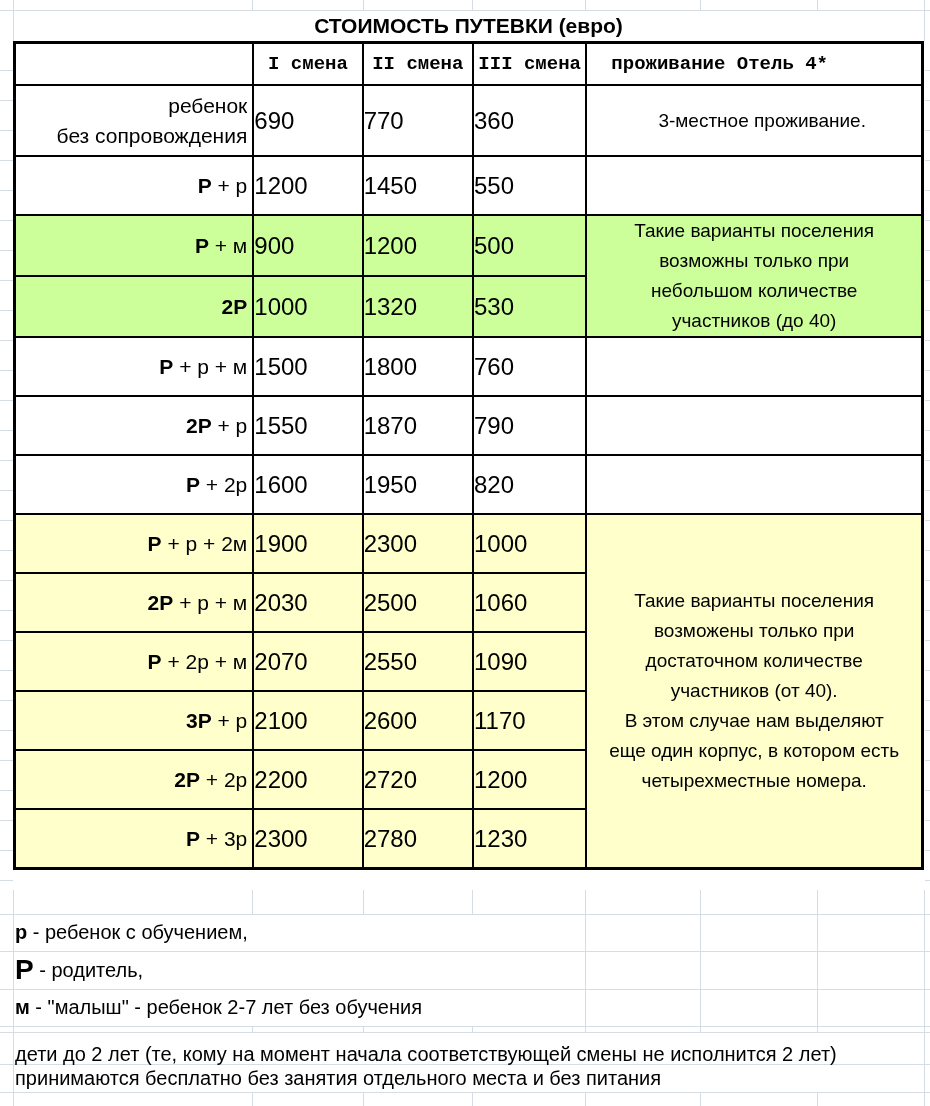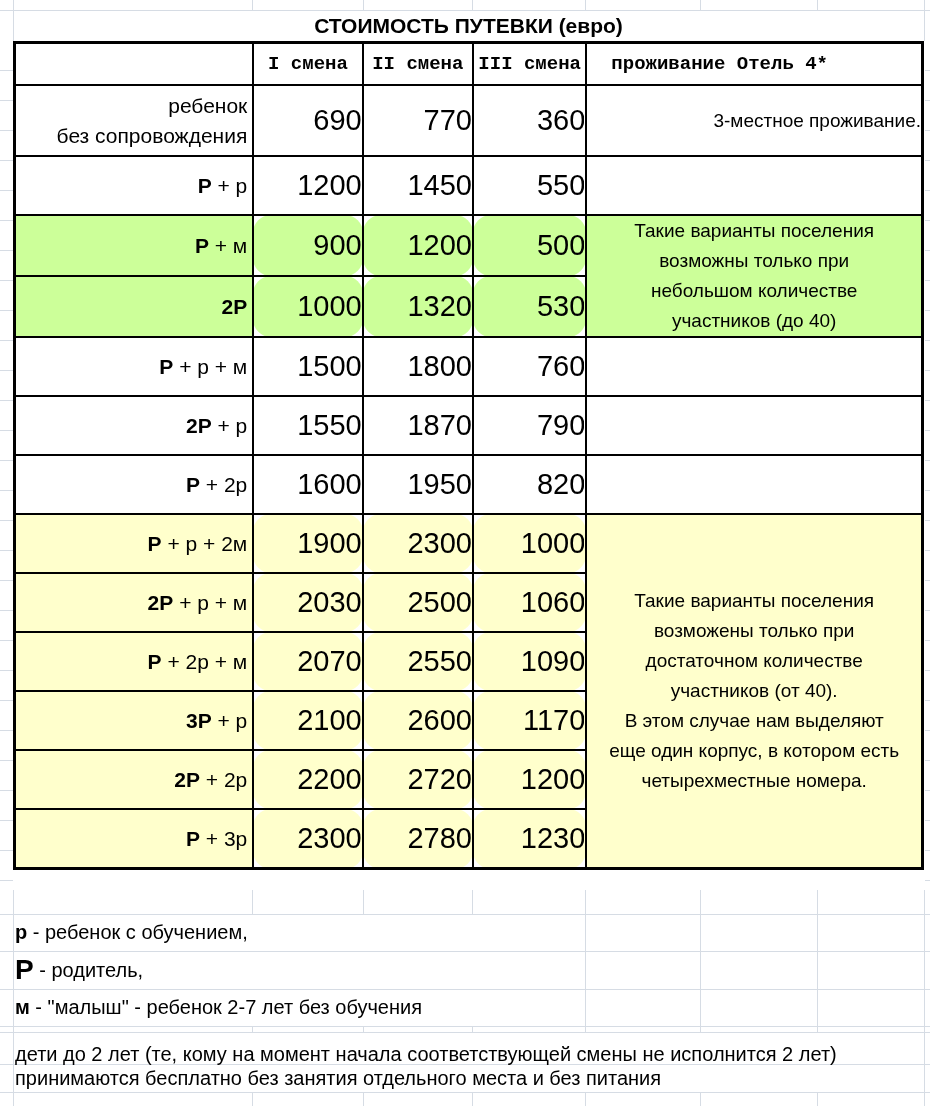--- a/index.html
+++ b/index.html
@@ -22,23 +22,23 @@
     border:3px solid #000;
   }
   .tbl td{border:2px solid #000;overflow:hidden;padding:0;vertical-align:middle;}
   tr.r-head td{height:40px;font-weight:bold;font-size:19px;text-align:center;font-family:Liberation Mono, monospace;}
   tr.r-head td.note-cell{text-align:left;padding-left:24px;}
   tr.r-first td{height:69px;}
   tr.r-data td{height:57px;margin-top:8px;}
   td.lbl{text-align:right;padding-right:5px;font-size:21px;line-height:30px;}
   .lbl-b{font-weight:bold;}
   .lbl-rest{white-space:pre-line;}
-  td.price{text-align:right;font-size:29px;border-radius:18px;}
+  td.price{text-align:left;font-size:24px;}
   td.note-cell{font-size:19px;line-height:30px;text-align:center;white-space:pre-line;}
-  td.note-left{text-align:right;padding-left:16px;white-space:normal;}
+  td.note-left{text-align:center;padding-left:16px;white-space:normal;}
   tr.green{background:#ccff99;}
   tr.yellow{background:#ffffcc;}
   .legend-row,.footnote-row{
     position:absolute;left:0;width:930px;display:flex;align-items:center;
     padding-left:15px;box-sizing:border-box;
   }
   .leg-sym{font-weight:bold;font-size:20px;white-space:pre;}
   .leg-sym-big{font-weight:bold;font-size:28px;white-space:pre;}
   .leg-txt,.fn-txt{font-size:20px;white-space:pre;}
 </style>

